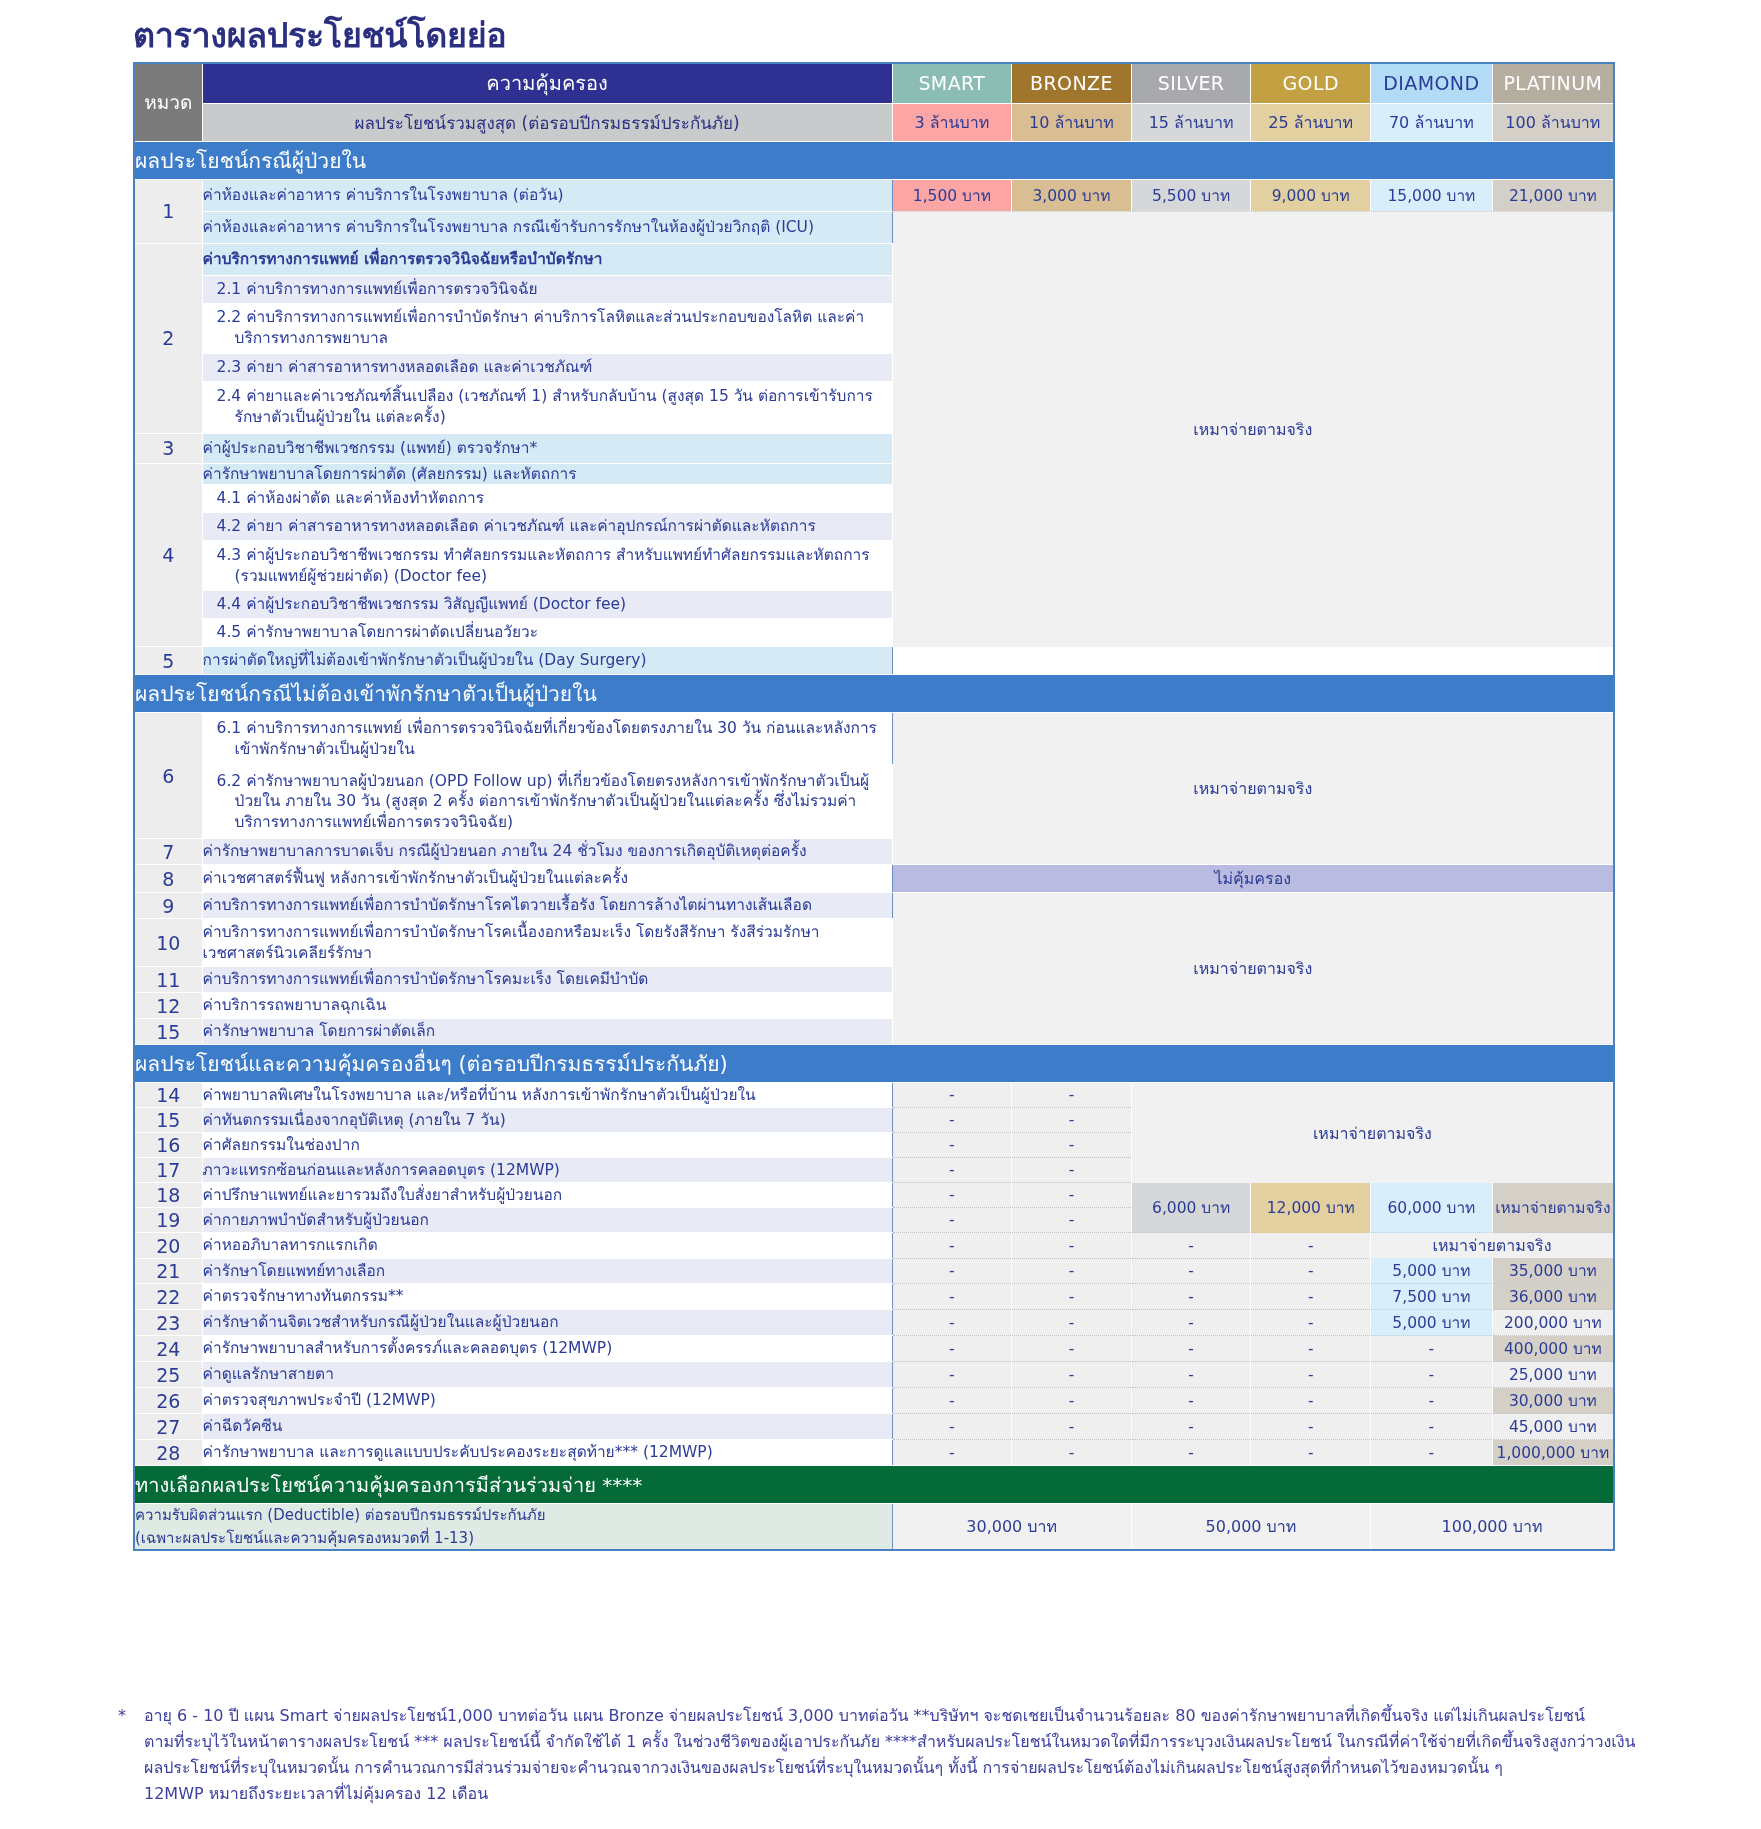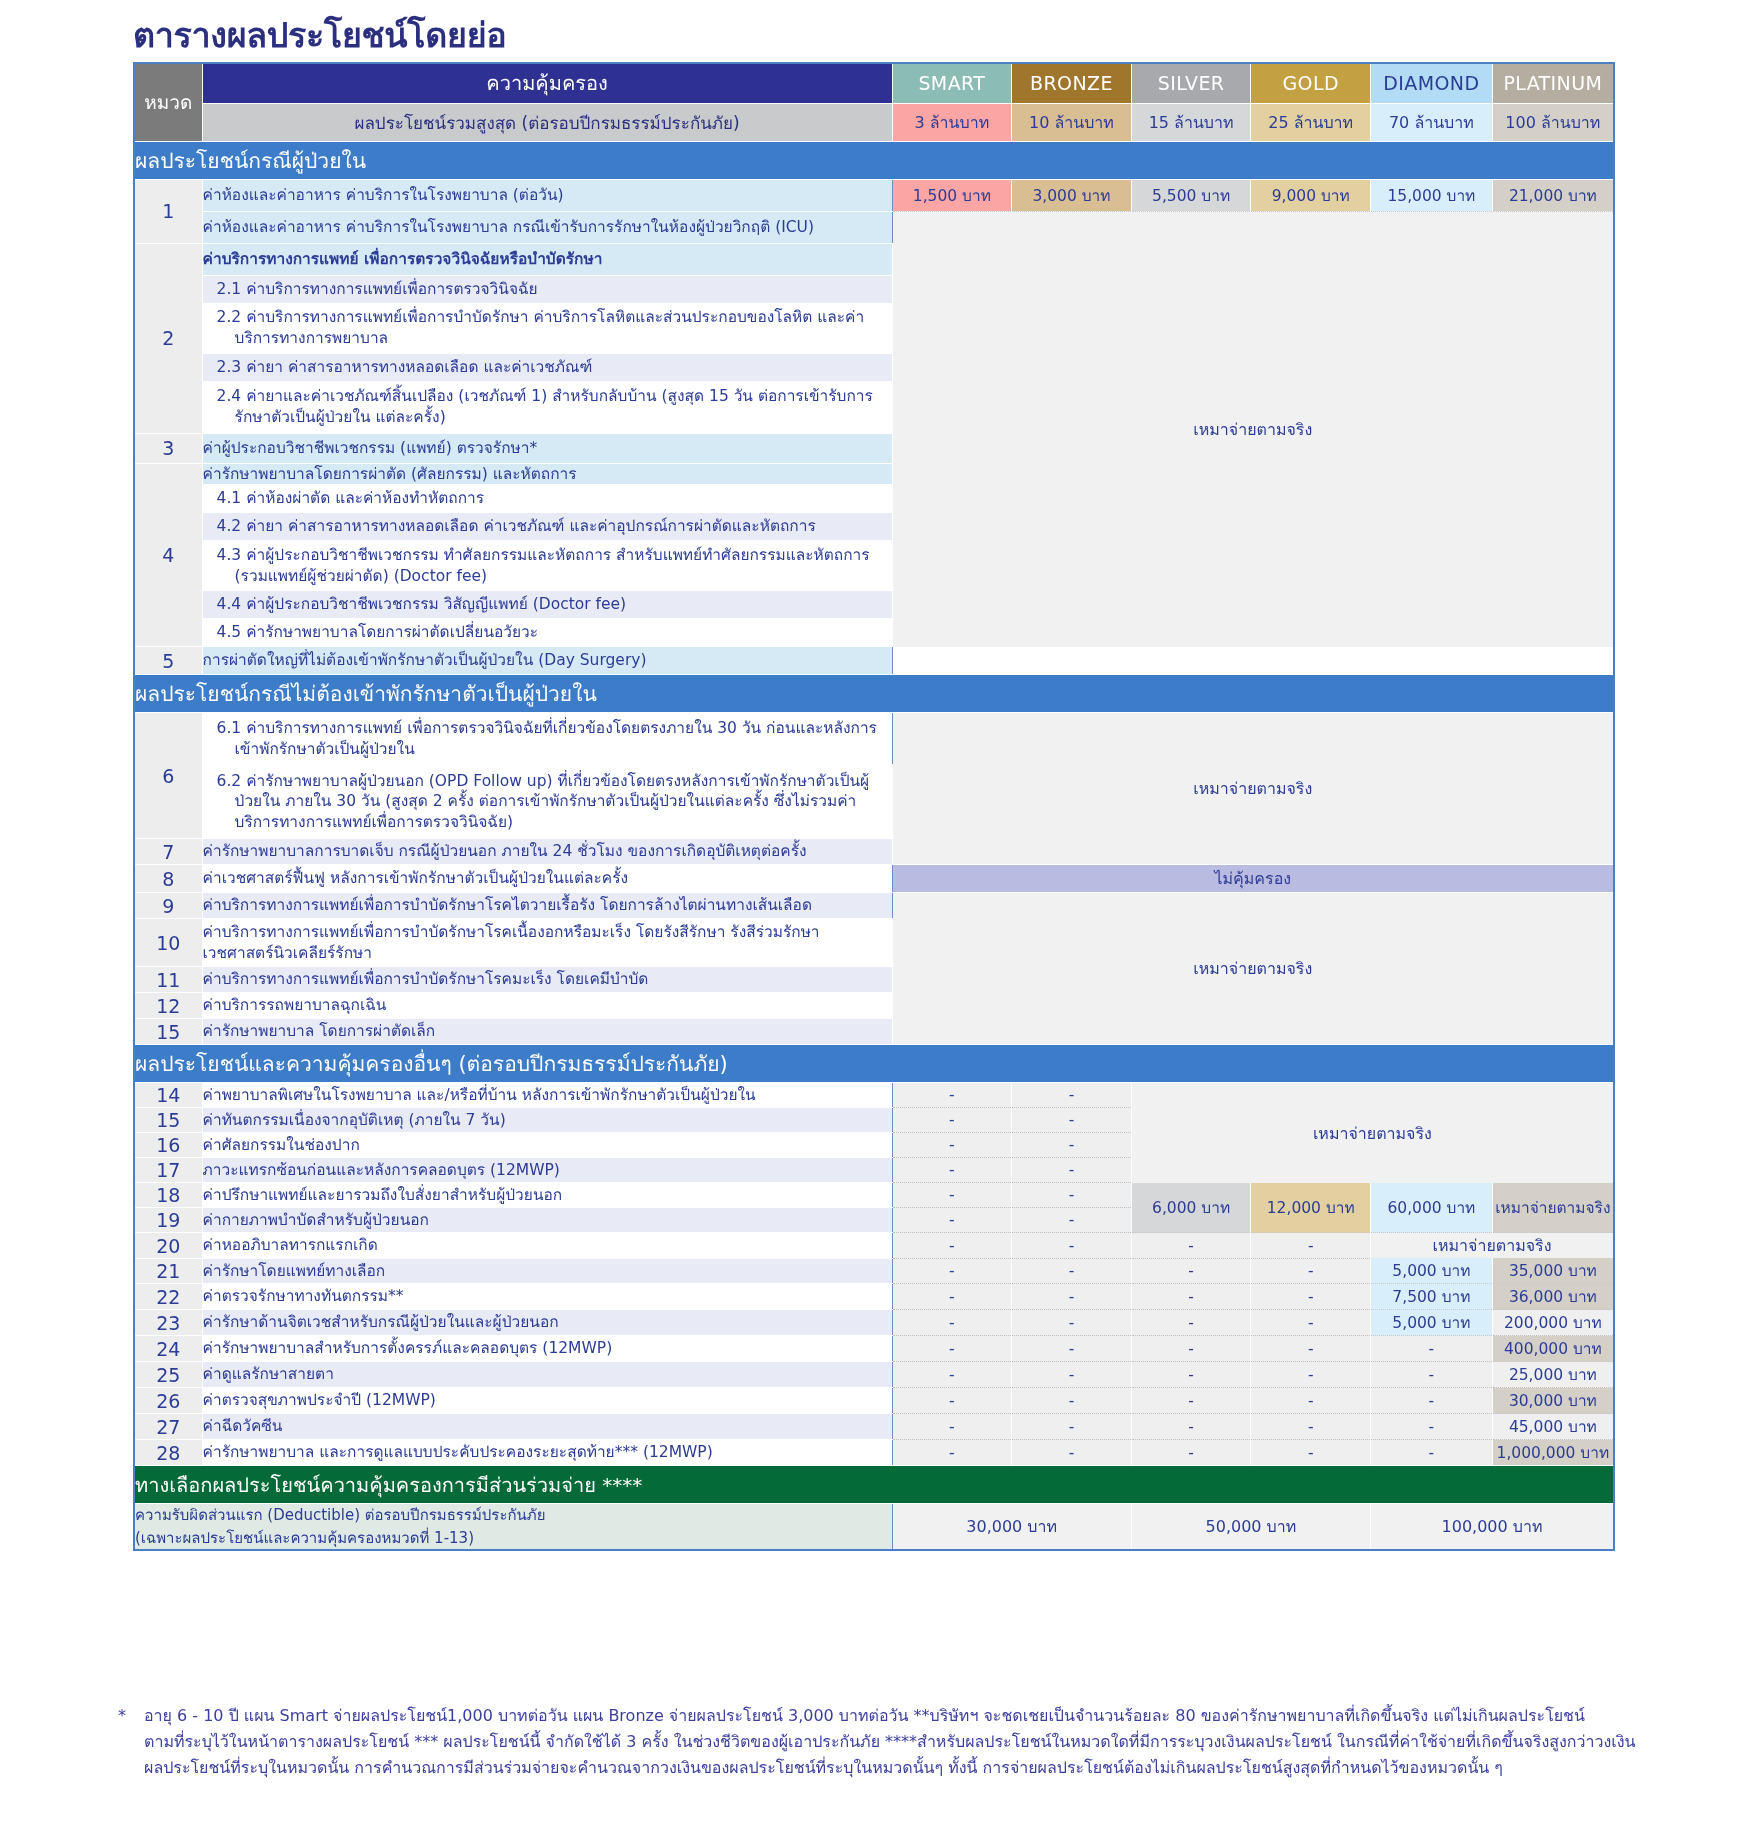--- a/index.html
+++ b/index.html
@@ -475,18 +475,19 @@
       <td class="ded-val" colspan="2">100,000 บาท</td>
     </tr>
 
     </tbody>
   </table>
 
   <div class="footnotes">
     <span class="fn-star">*</span>
     <div class="fn-body">
       <div>อายุ 6 - 10 ปี แผน Smart จ่ายผลประโยชน์1,000 บาทต่อวัน แผน Bronze จ่ายผลประโยชน์ 3,000 บาทต่อวัน  **บริษัทฯ จะชดเชยเป็นจำนวนร้อยละ 80 ของค่ารักษาพยาบาลที่เกิดขึ้นจริง แต่ไม่เกินผลประโยชน์</div>
-      <div>ตามที่ระบุไว้ในหน้าตารางผลประโยชน์    *** ผลประโยชน์นี้ จำกัดใช้ได้ 3 ครั้ง ในช่วงชีวิตของผู้เอาประกันภัย  ****สำหรับผลประโยชน์ในหมวดใดที่มีการระบุวงเงินผลประโยชน์ ในกรณีที่ค่าใช้จ่ายที่เกิดขึ้นจริงสูงกว่าวงเงิน</div>
+      <div>ตามที่ระบุไว้ในหน้าตารางผลประโยชน์    *** ผลประโยชน์นี้ จำกัดใช้ได้ 1 ครั้ง ในช่วงชีวิตของผู้เอาประกันภัย  ****สำหรับผลประโยชน์ในหมวดใดที่มีการระบุวงเงินผลประโยชน์ ในกรณีที่ค่าใช้จ่ายที่เกิดขึ้นจริงสูงกว่าวงเงิน</div>
       <div>ผลประโยชน์ที่ระบุในหมวดนั้น การคำนวณการมีส่วนร่วมจ่ายจะคำนวณจากวงเงินของผลประโยชน์ที่ระบุในหมวดนั้นๆ ทั้งนี้ การจ่ายผลประโยชน์ต้องไม่เกินผลประโยชน์สูงสุดที่กำหนดไว้ของหมวดนั้น ๆ</div>
+      <div>12MWP หมายถึงระยะเวลาที่ไม่คุ้มครอง 12 เดือน</div>
     </div>
   </div>
 
 </div>
 
 </body></html>

